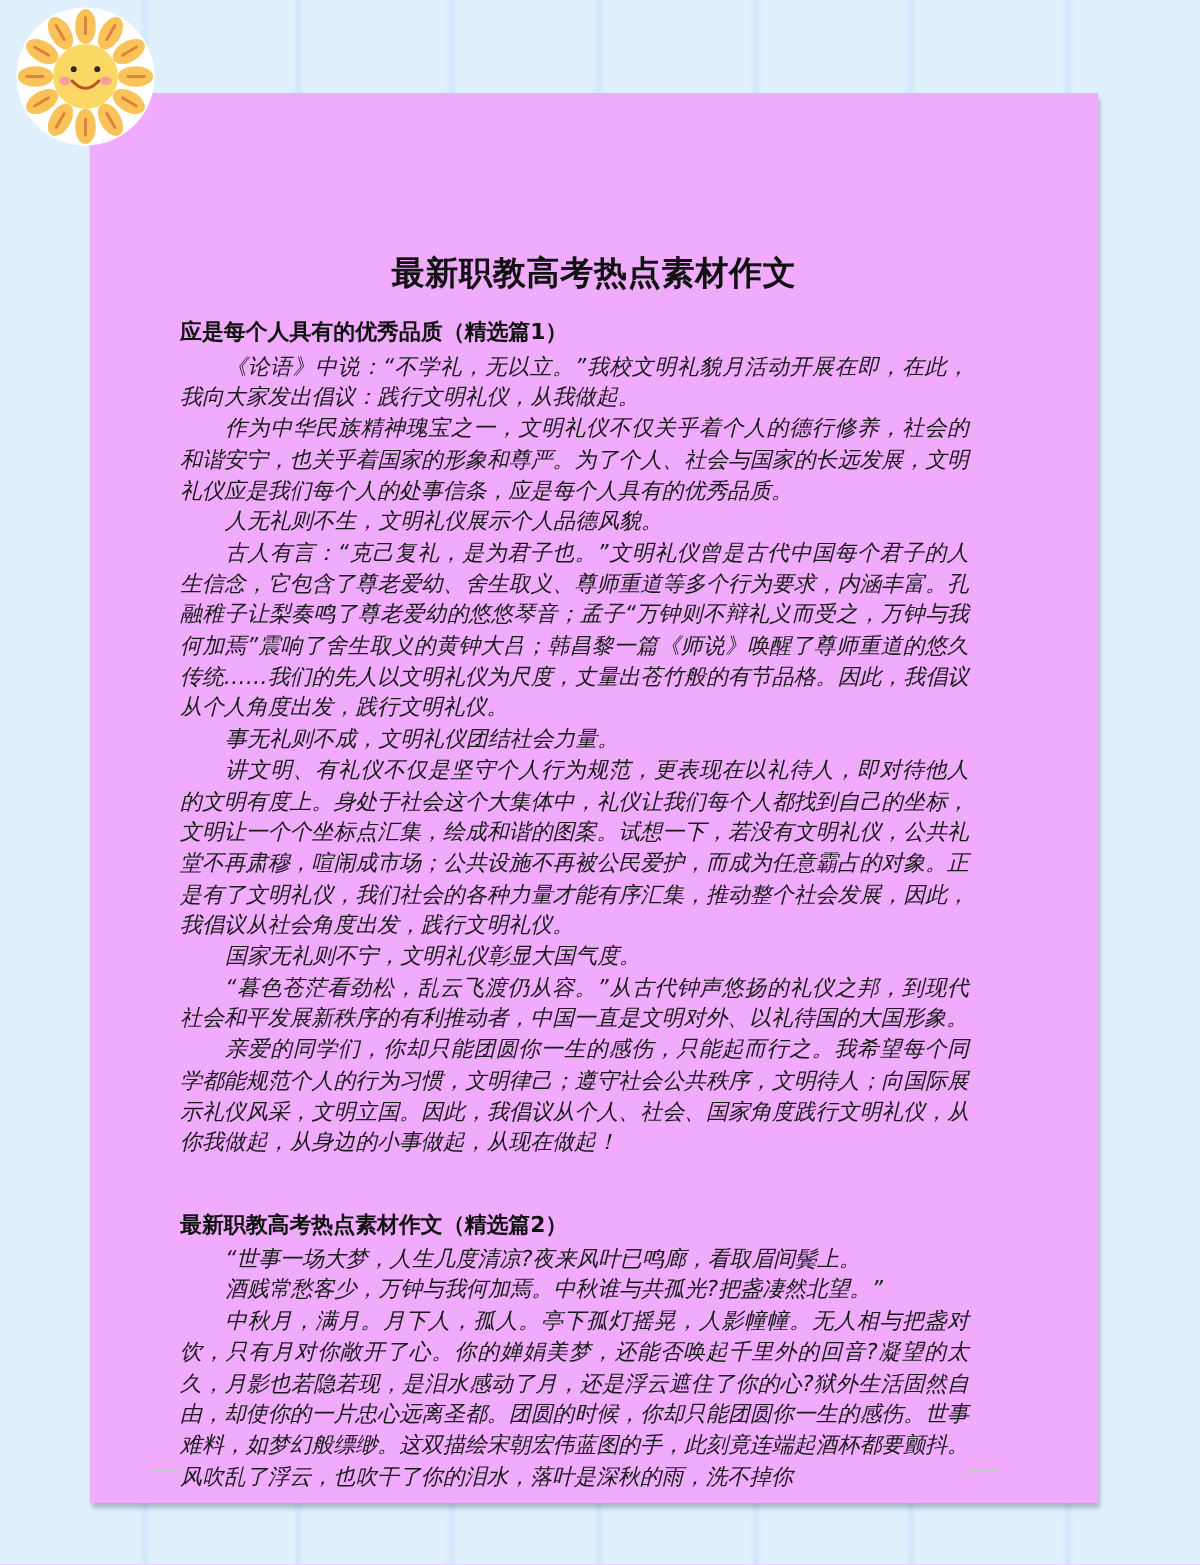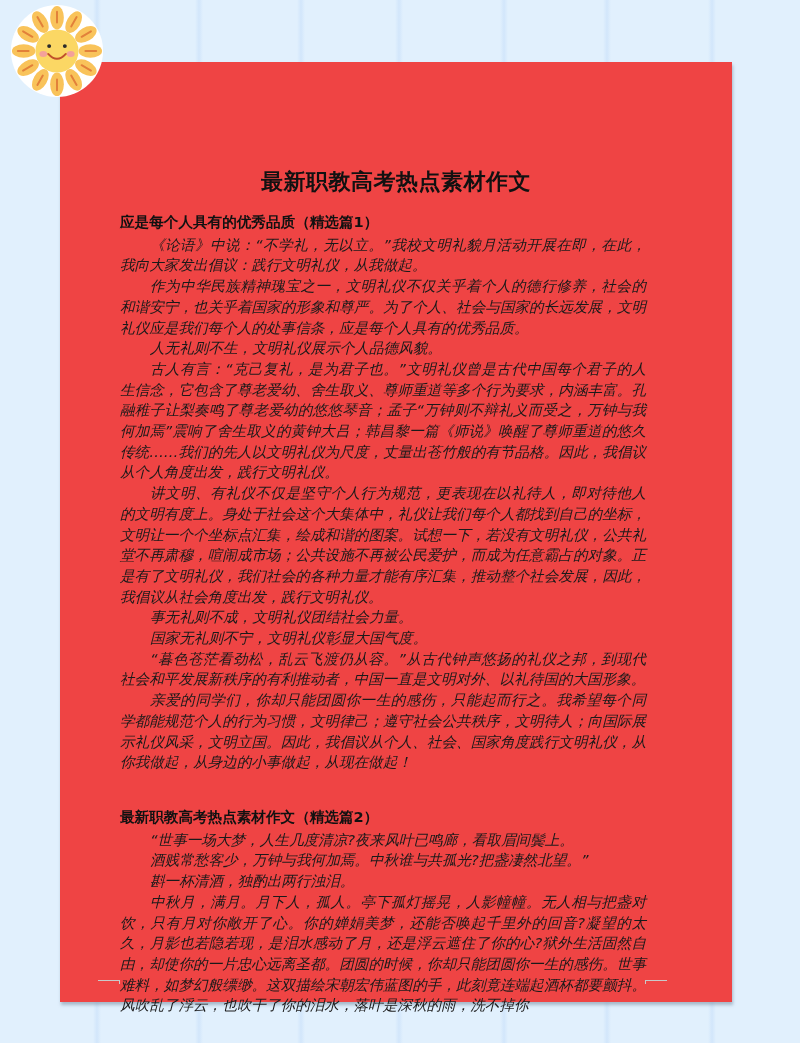--- a/index.html
+++ b/index.html
@@ -6,21 +6,21 @@
   body {
     width: 800px; height: 1043px; position: relative; overflow: hidden;
     background: #e1f0fd;
     font-family: "DejaVu Sans", "Liberation Sans", sans-serif;
   }
   .stripes { position: absolute; inset: 0; pointer-events: none; }
   .stripe { position: absolute; top: 0; bottom: 0; width: 8px;
     background: linear-gradient(90deg, rgba(200,225,250,0) 0%, #d2e6fb 50%, rgba(200,225,250,0) 100%); }
   .page {
     position: absolute; left: 60px; top: 62px; width: 672px; height: 940px;
-    background: #ef4444;
+    background: #f0abfc;
     box-shadow: 1px 3px 3px rgba(120,140,160,0.55);
   }
   .doc-title {
     position: absolute; left: 0; right: 0; top: 105px;
     text-align: center; font-weight: bold; font-size: 22px; color: #111;
     letter-spacing: 0.5px;
   }
   .content {
     position: absolute; left: 60px; top: 150px; width: 526px;
     font-size: 14.6px; line-height: 20.7px; color: #1a1a1a;
@@ -52,34 +52,33 @@
 <div class="page">
   <div class="doc-title">最新职教高考热点素材作文</div>
 
   <div class="content">
     <section>
       <h2 class="section-heading">应是每个人具有的优秀品质（精选篇1）</h2>
       <p class="para">《论语》中说：“不学礼，无以立。”我校文明礼貌月活动开展在即，在此，我向大家发出倡议：践行文明礼仪，从我做起。</p>
       <p class="para">作为中华民族精神瑰宝之一，文明礼仪不仅关乎着个人的德行修养，社会的和谐安宁，也关乎着国家的形象和尊严。为了个人、社会与国家的长远发展，文明礼仪应是我们每个人的处事信条，应是每个人具有的优秀品质。</p>
       <p class="para">人无礼则不生，文明礼仪展示个人品德风貌。</p>
       <p class="para">古人有言：“克己复礼，是为君子也。”文明礼仪曾是古代中国每个君子的人生信念，它包含了尊老爱幼、舍生取义、尊师重道等多个行为要求，内涵丰富。孔融稚子让梨奏鸣了尊老爱幼的悠悠琴音；孟子“万钟则不辩礼义而受之，万钟与我何加焉”震响了舍生取义的黄钟大吕；韩昌黎一篇《师说》唤醒了尊师重道的悠久传统……我们的先人以文明礼仪为尺度，丈量出苍竹般的有节品格。因此，我倡议从个人角度出发，践行文明礼仪。</p>
+      <p class="para">事无礼则不成，文明礼仪团结社会力量。</p>
       <p class="para">讲文明、有礼仪不仅是坚守个人行为规范，更表现在以礼待人，即对待他人的文明有度上。身处于社会这个大集体中，礼仪让我们每个人都找到自己的坐标，文明让一个个坐标点汇集，绘成和谐的图案。试想一下，若没有文明礼仪，公共礼堂不再肃穆，喧闹成市场；公共设施不再被公民爱护，而成为任意霸占的对象。正是有了文明礼仪，我们社会的各种力量才能有序汇集，推动整个社会发展，因此，我倡议从社会角度出发，践行文明礼仪。</p>
-      <p class="para">事无礼则不成，文明礼仪团结社会力量。</p>
       <p class="para">国家无礼则不宁，文明礼仪彰显大国气度。</p>
       <p class="para">“暮色苍茫看劲松，乱云飞渡仍从容。”从古代钟声悠扬的礼仪之邦，到现代社会和平发展新秩序的有利推动者，中国一直是文明对外、以礼待国的大国形象。</p>
       <p class="para">亲爱的同学们，你却只能团圆你一生的感伤，只能起而行之。我希望每个同学都能规范个人的行为习惯，文明律己；遵守社会公共秩序，文明待人；向国际展示礼仪风采，文明立国。因此，我倡议从个人、社会、国家角度践行文明礼仪，从你我做起，从身边的小事做起，从现在做起！</p>
     </section>
 
     <div class="gap"></div>
 
     <section>
       <h2 class="section-heading">最新职教高考热点素材作文（精选篇2）</h2>
       <p class="para noindent">“世事一场大梦，人生几度清凉?夜来风叶已鸣廊，看取眉间鬓上。</p>
       <p class="para noindent">酒贱常愁客少，万钟与我何加焉。中秋谁与共孤光?把盏凄然北望。”</p>
-      <p class="para noindent">斟一杯清酒，独酌出两行浊泪。</p>
       <p class="para">中秋月，满月。月下人，孤人。亭下孤灯摇晃，人影幢幢。无人相与把盏对饮，只有月对你敞开了心。你的婵娟美梦，还能否唤起千里外的回音?凝望的太久，月影也若隐若现，是泪水感动了月，还是浮云遮住了你的心?狱外生活固然自由，却使你的一片忠心远离圣都。团圆的时候，你却只能团圆你一生的感伤。世事难料，如梦幻般缥缈。这双描绘宋朝宏伟蓝图的手，此刻竟连端起酒杯都要颤抖。风吹乱了浮云，也吹干了你的泪水，落叶是深秋的雨，洗不掉你</p>
     </section>
   </div>
 
   <div class="corner-mark left"></div>
   <div class="corner-mark right"></div>
 </div>
 
 <svg class="sun" viewBox="0 0 100 100">
   <g transform="translate(50,50)">

